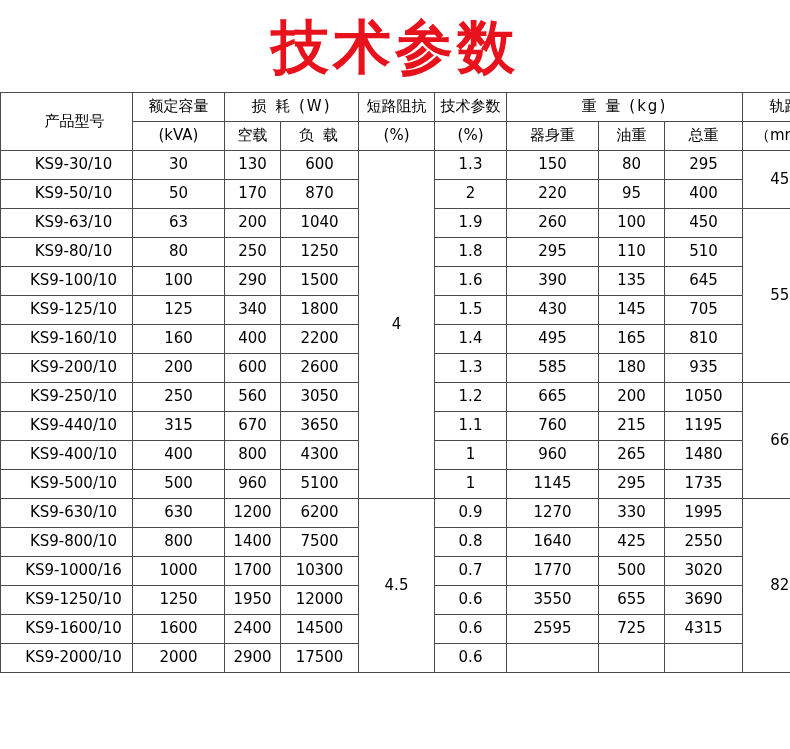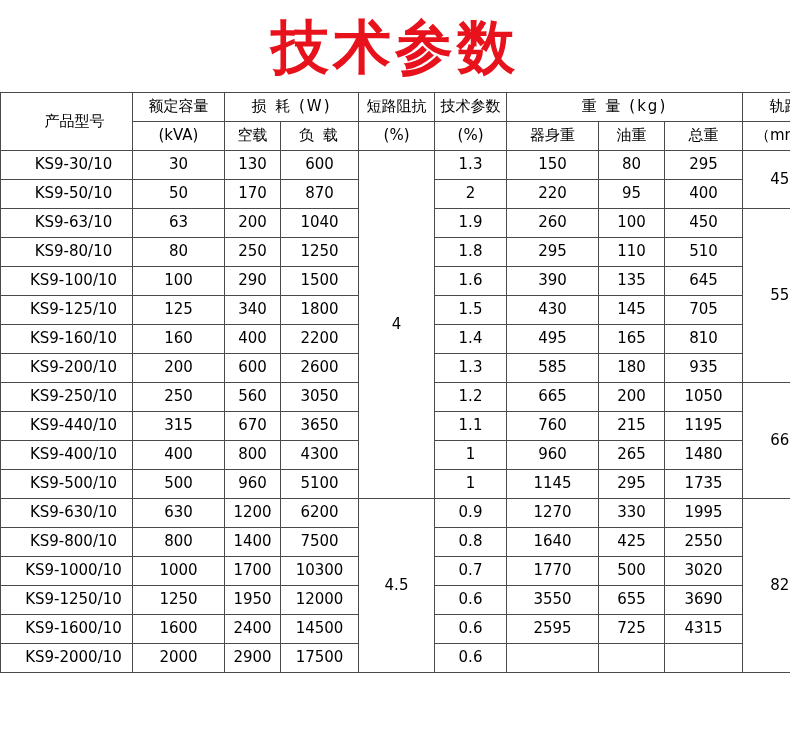--- a/index.html
+++ b/index.html
@@ -265,21 +265,21 @@
           <td class="model-cell">KS9-800/10</td>
           <td>800</td>
           <td>1400</td>
           <td>7500</td>
           <td>0.8</td>
           <td>1640</td>
           <td>425</td>
           <td>2550</td>
         </tr>
         <tr>
-          <td class="model-cell">KS9-1000/10</td>
+          <td class="model-cell">KS9-1000/16</td>
           <td>1000</td>
           <td>1700</td>
           <td>10300</td>
           <td>0.7</td>
           <td>1770</td>
           <td>500</td>
           <td>3020</td>
         </tr>
         <tr>
           <td class="model-cell">KS9-1250/10</td>

